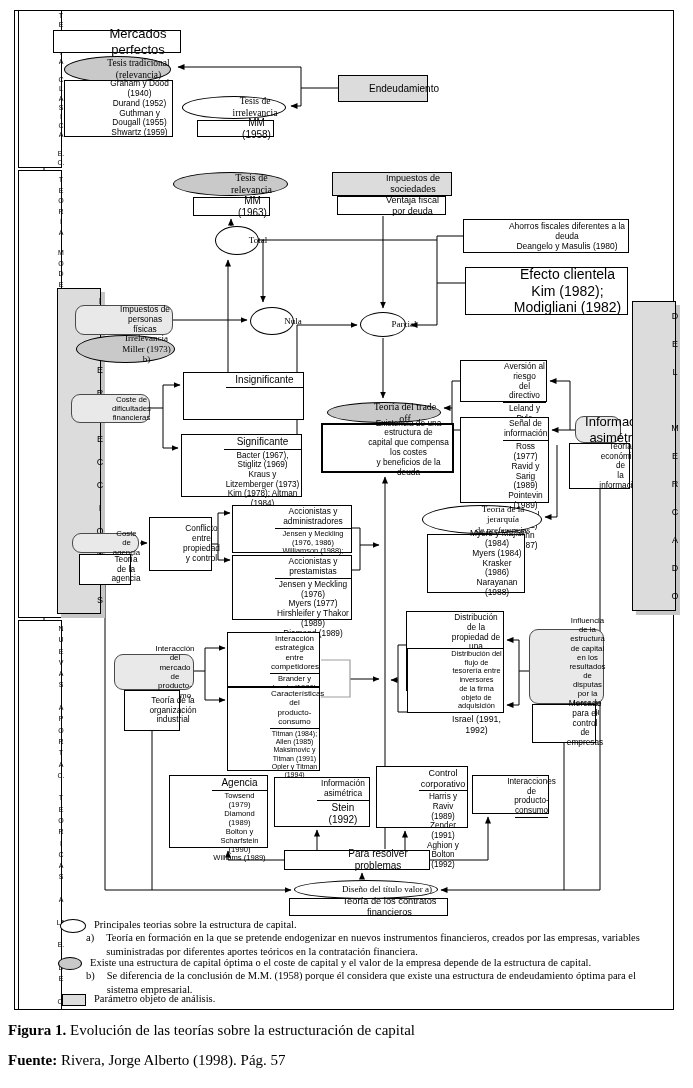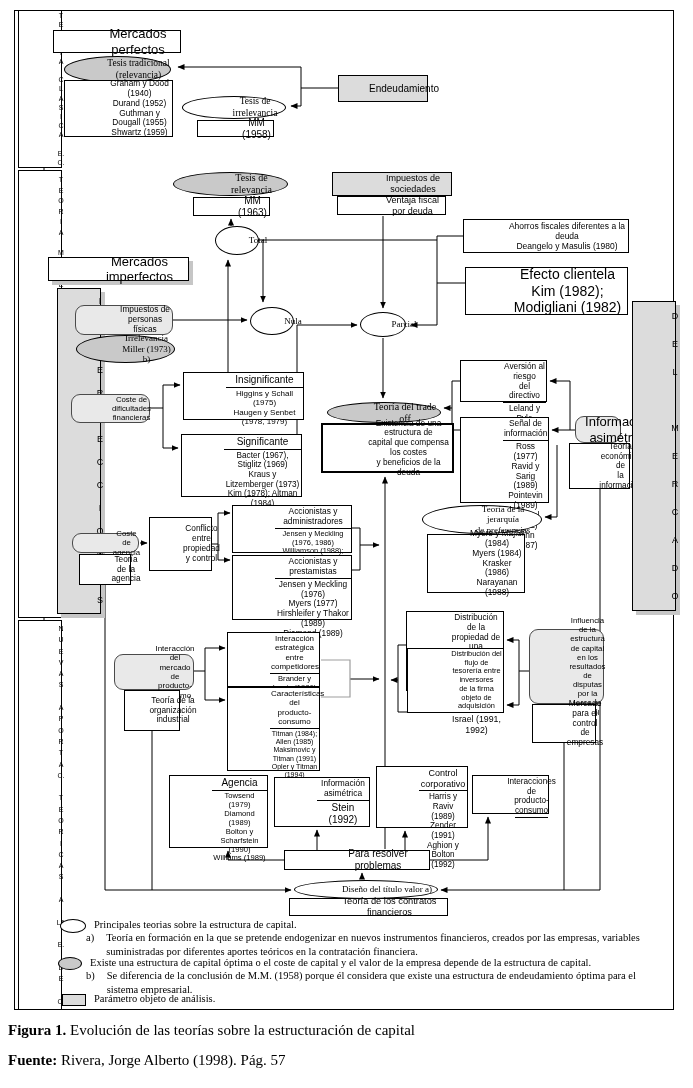--- a/index.html
+++ b/index.html
@@ -213,21 +213,20 @@
 
   <div class="node ellipse egray" style="left:173px;top:172px;width:115px;height:24px;font-size:10px">Tesis de relevancia</div>
   <div class="node box" style="left:193px;top:197px;width:77px;height:19px;font-size:10px">MM (1963)</div>
   <div class="node box grayfill" style="left:332px;top:172px;width:120px;height:24px;font-size:9px">Impuestos de sociedades</div>
   <div class="node box" style="left:337px;top:196px;width:109px;height:19px;font-size:9px">Ventaja fiscal por deuda</div>
   <div class="node ellipse" style="left:215px;top:226px;width:33px;height:29px;font-size:9px">Total</div>
   <div class="node box" style="left:463px;top:219px;width:166px;height:34px;font-size:8.5px">Ahorros fiscales diferentes a la deuda
 Deangelo y Masulis (1980)</div>
   <div class="node box" style="left:465px;top:267px;width:163px;height:48px;font-size:14px">Efecto clientela
 Kim (1982); Modigliani (1982)</div>
-  <div class="node box shadow" style="left:48px;top:257px;width:141px;height:24px;font-size:13px">Mercados imperfectos</div>
   <div class="node vbar shadow" style="left:57px;top:288px;width:22px;height:326px;line-height:23px">I
 M
 P
 E
 R
 F
 E
 C
 C
 I
@@ -239,22 +238,20 @@
 físicas</div>
   <div class="node ellipse" style="left:250px;top:307px;width:37px;height:28px;font-size:9px">Nula</div>
   <div class="node ellipse" style="left:360px;top:312px;width:46px;height:25px;font-size:9px">Parcial</div>
   <div class="node ellipse egray" style="left:76px;top:335px;width:99px;height:28px;font-size:9px">Irrelevancia
 Miller (1973) b)</div>
   <div class="node round" style="left:71px;top:394px;width:79px;height:29px;font-size:7.8px">Coste de dificultades
 financieras</div>
 
   <div class="node box stack" style="left:183px;top:372px;width:121px;height:48px">
     <div class="hdr" style="font-size:10px">Insignificante</div>
-    <div class="bd" style="font-size:8px">Higgins y Schall (1975)
-Haugen y Senbet (1978, 1979)</div>
   </div>
   <div class="node box stack" style="left:181px;top:434px;width:121px;height:63px">
     <div class="hdr" style="font-size:10px">Significante</div>
     <div class="bd" style="font-size:8.2px">Bacter (1967), Stiglitz (1969)
 Kraus y Litzemberger (1973)
 Kim (1978); Altman (1984)</div>
   </div>
 
   <div class="node ellipse egray" style="left:327px;top:402px;width:114px;height:21px;font-size:10px">Teoría del trade off</div>
   <div class="node box thick" style="left:321px;top:423px;width:133px;height:50px;font-size:8.3px">Existencia de una estructura de

